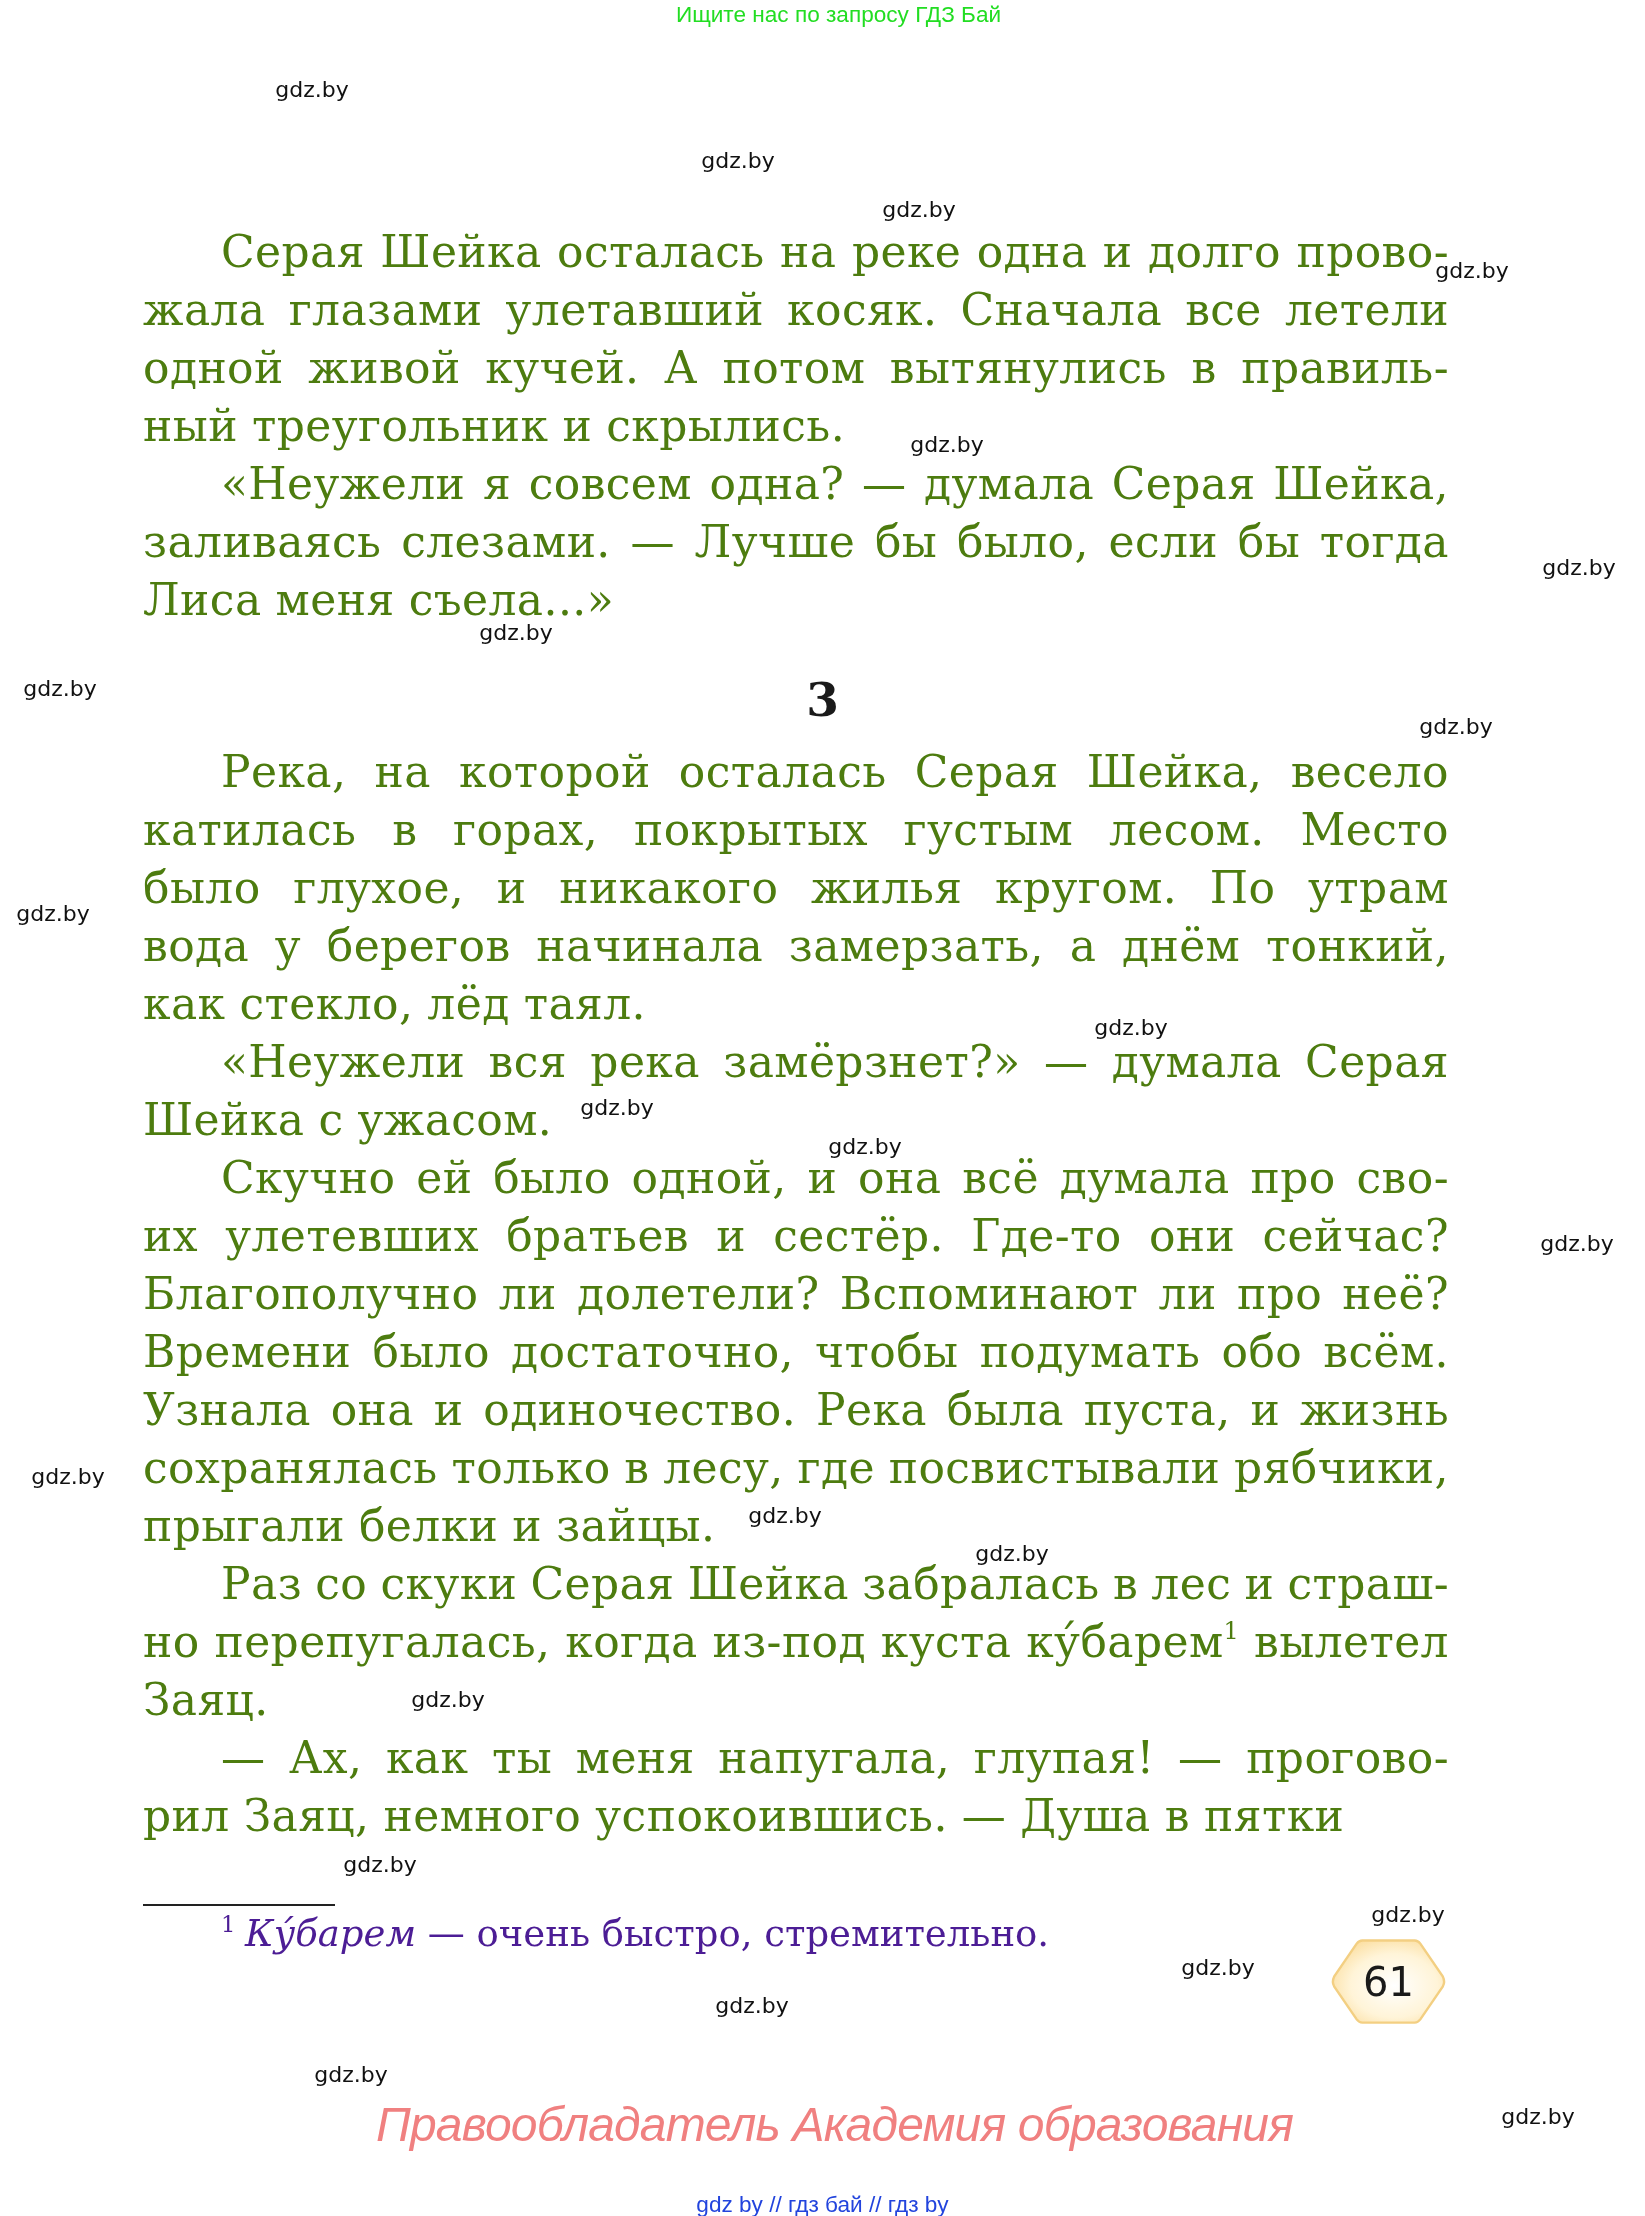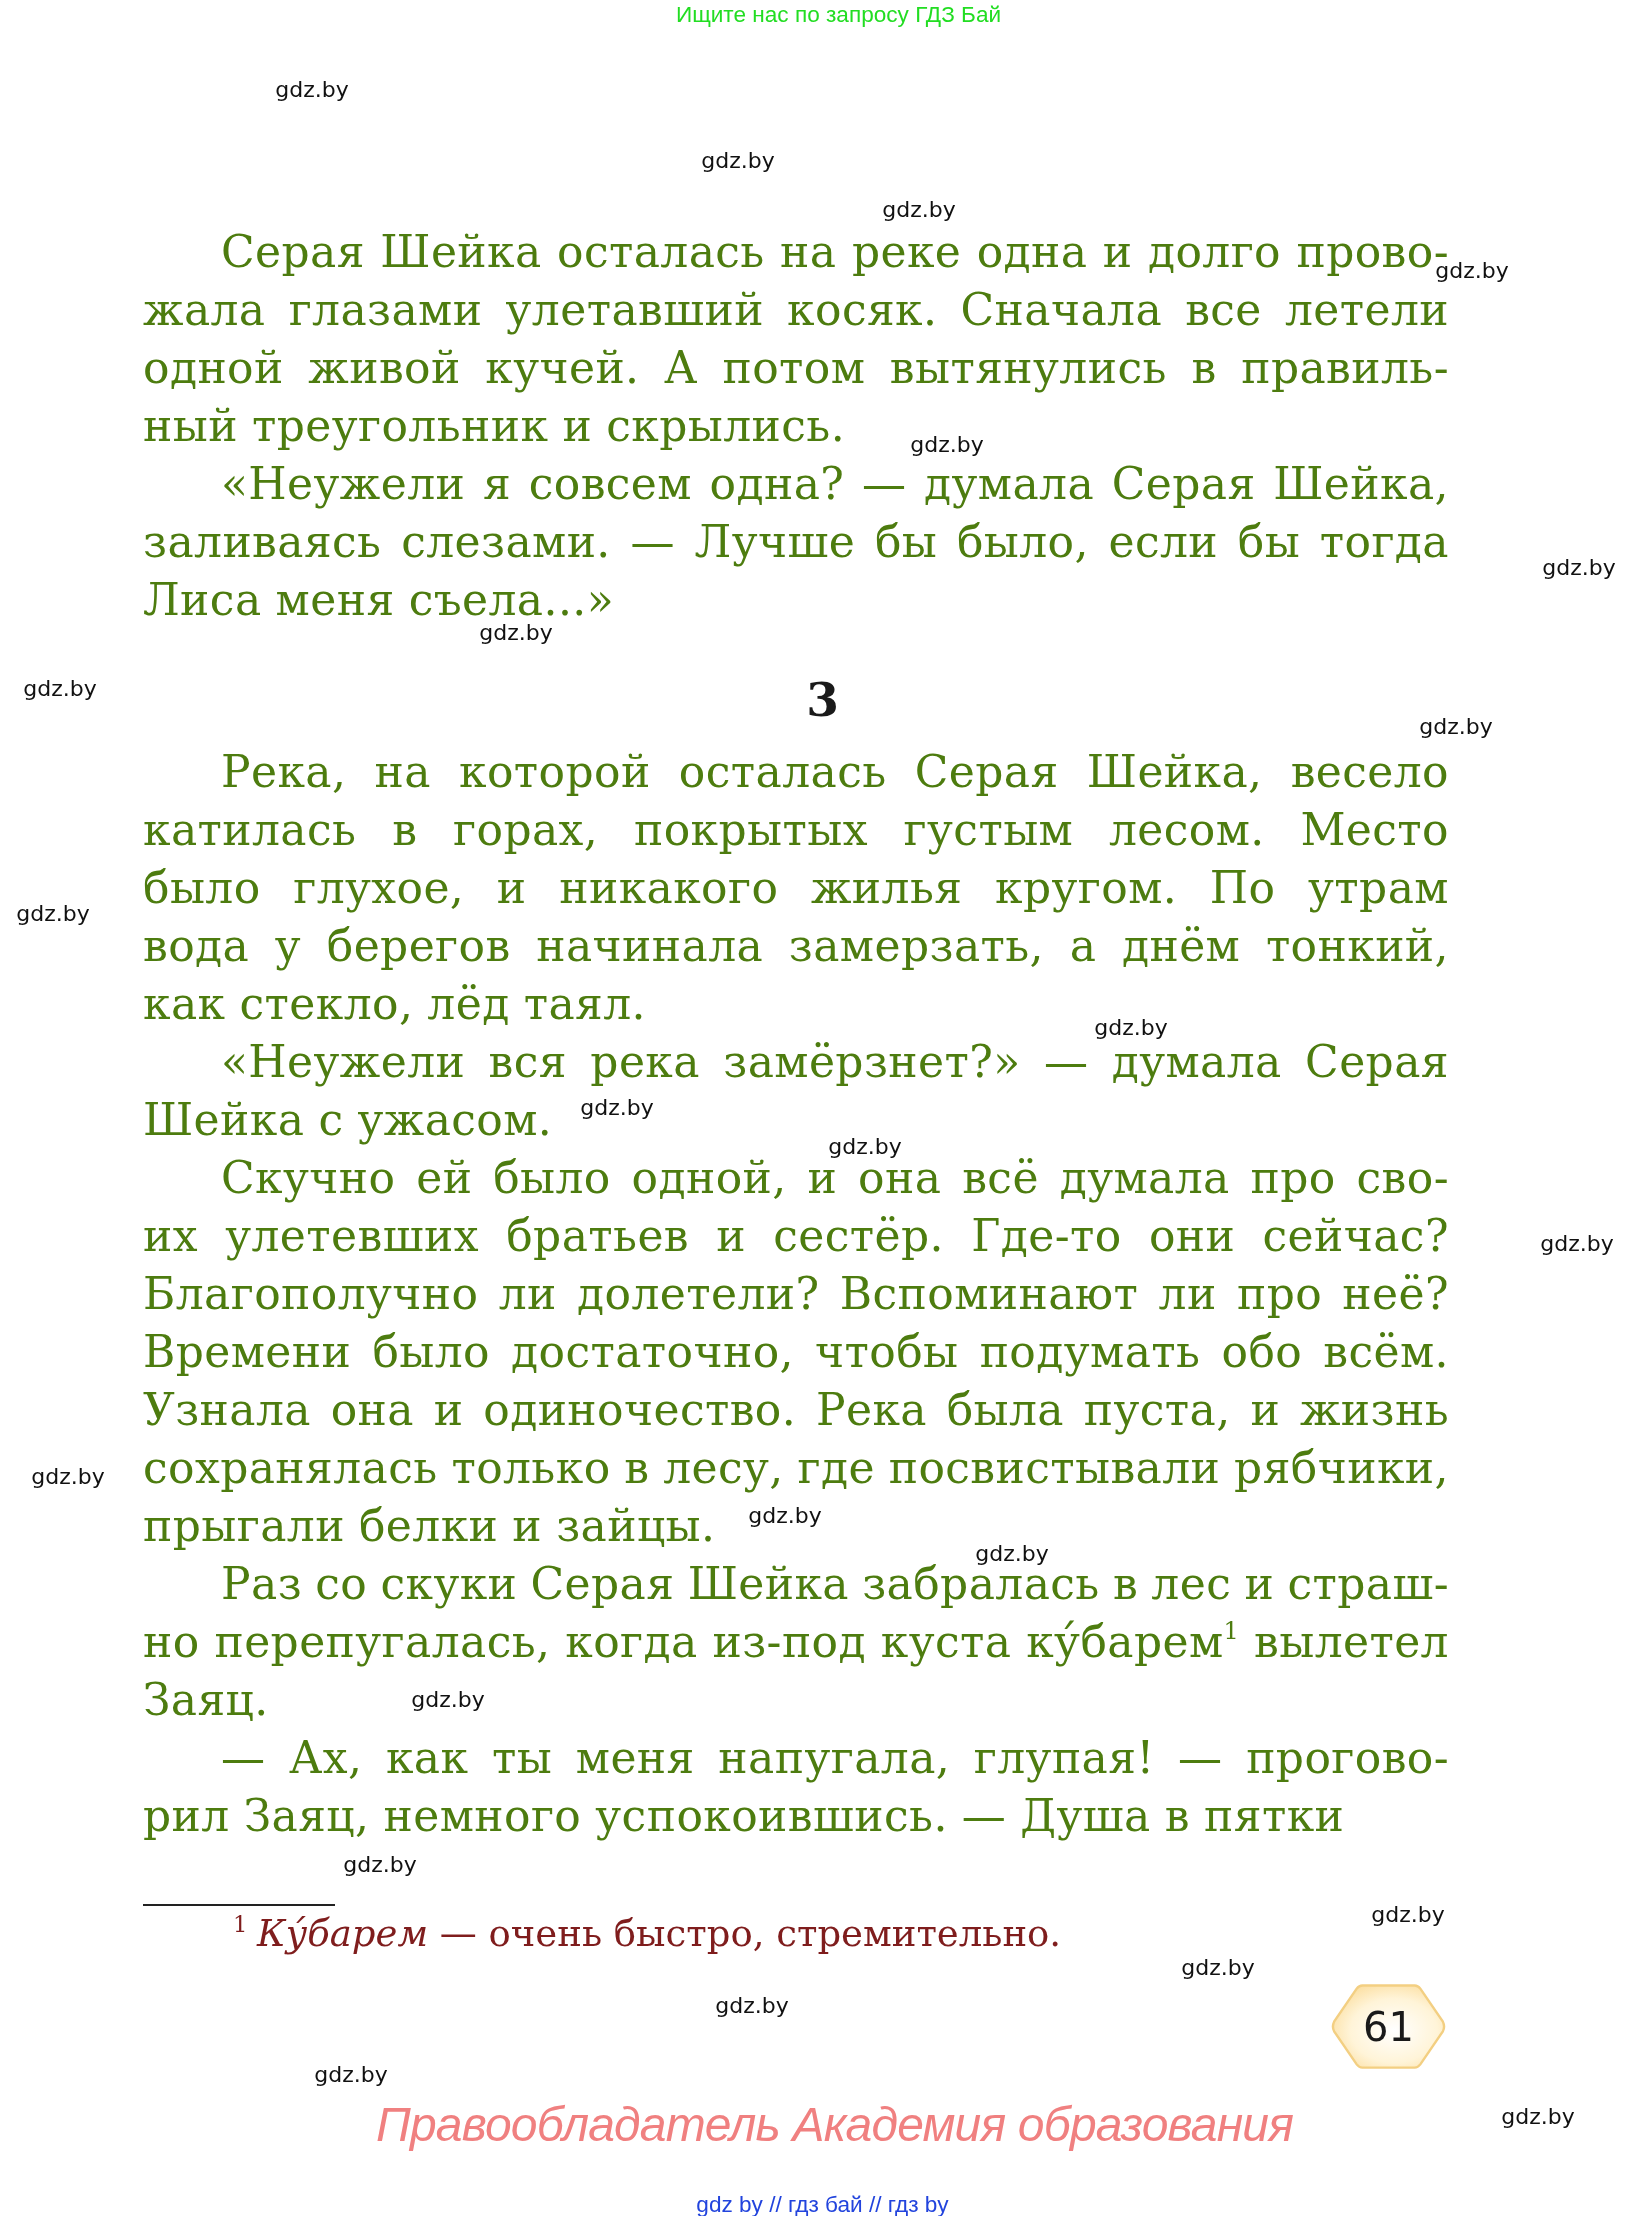--- a/index.html
+++ b/index.html
@@ -25,26 +25,26 @@
   .line.last .w { margin-right: 0.32em; }
   .line.indent { padding-left: 78px; }
   .heading {
     position: absolute; left: 0; width: 1645px; text-align: center;
     font-family: "DejaVu Serif", serif; font-weight: bold; font-size: 47px; color: #1a1a1a;
   }
   sup.fn { font-size: 24px; line-height: 0; vertical-align: 17.7px; }
   .fn-rule { position: absolute; left: 143px; top: 1904px; width: 192px; height: 1.6px; background: #222; }
   .footnote {
     position: absolute; left: 221px; top: 1910px; line-height: 48px;
-    font-family: "DejaVu Serif", serif; font-size: 37px; color: #7f1d1d; white-space: nowrap; margin-left: 12px;
+    font-family: "DejaVu Serif", serif; font-size: 37px; color: #4c1d95; white-space: nowrap;
   }
   .footnote .term { font-style: italic; }
   .footnote sup { font-size: 22.6px; vertical-align: 14.5px; line-height: 0; margin-right: 9.7px; }
   .page-badge {
-    position: absolute; left: 1330px; top: 1983px; width: 117px; height: 87px;
+    position: absolute; left: 1330px; top: 1938px; width: 117px; height: 87px;
     display: flex; align-items: center; justify-content: center; text-align: right;
   }
   .page-badge svg { position: absolute; left: 0; top: 0; }
   .page-badge span {
     position: relative; font-family: "DejaVu Sans", sans-serif; font-size: 40px; color: #1a1a1a;
   }
   .copyright {
     position: absolute; left: 0; width: 1645px; top: 2097px; text-align: center;
     font-family: "Liberation Sans", sans-serif; font-style: italic; font-size: 48px;
     color: #f08080; letter-spacing: -0.8px; padding-left: 12px;

